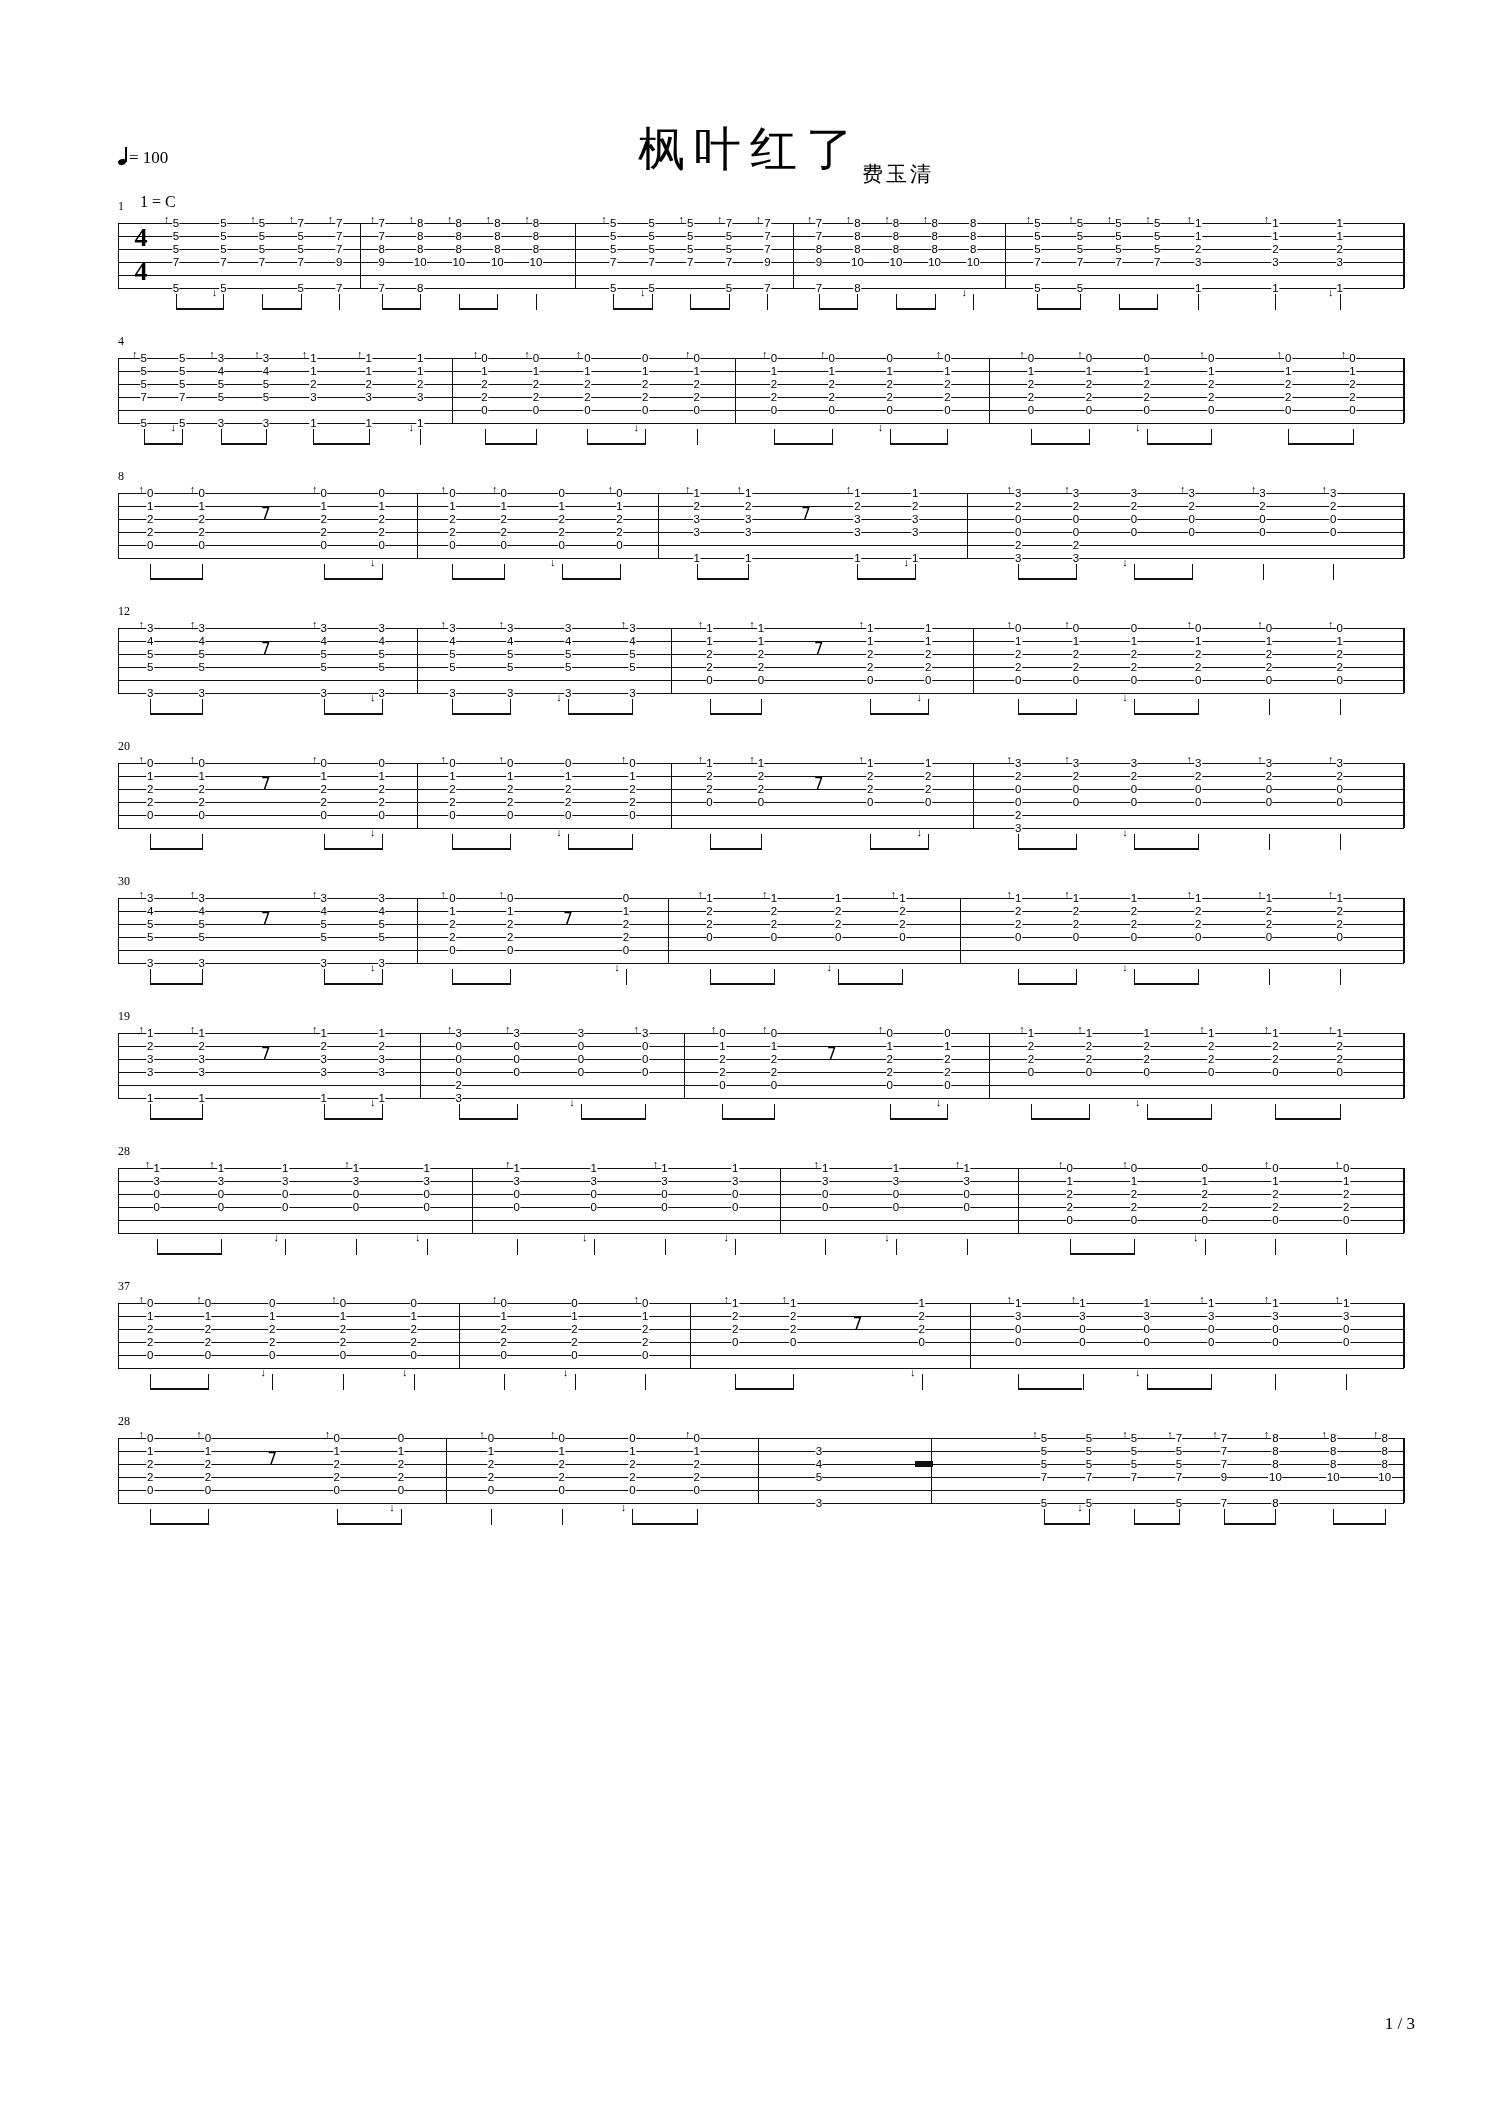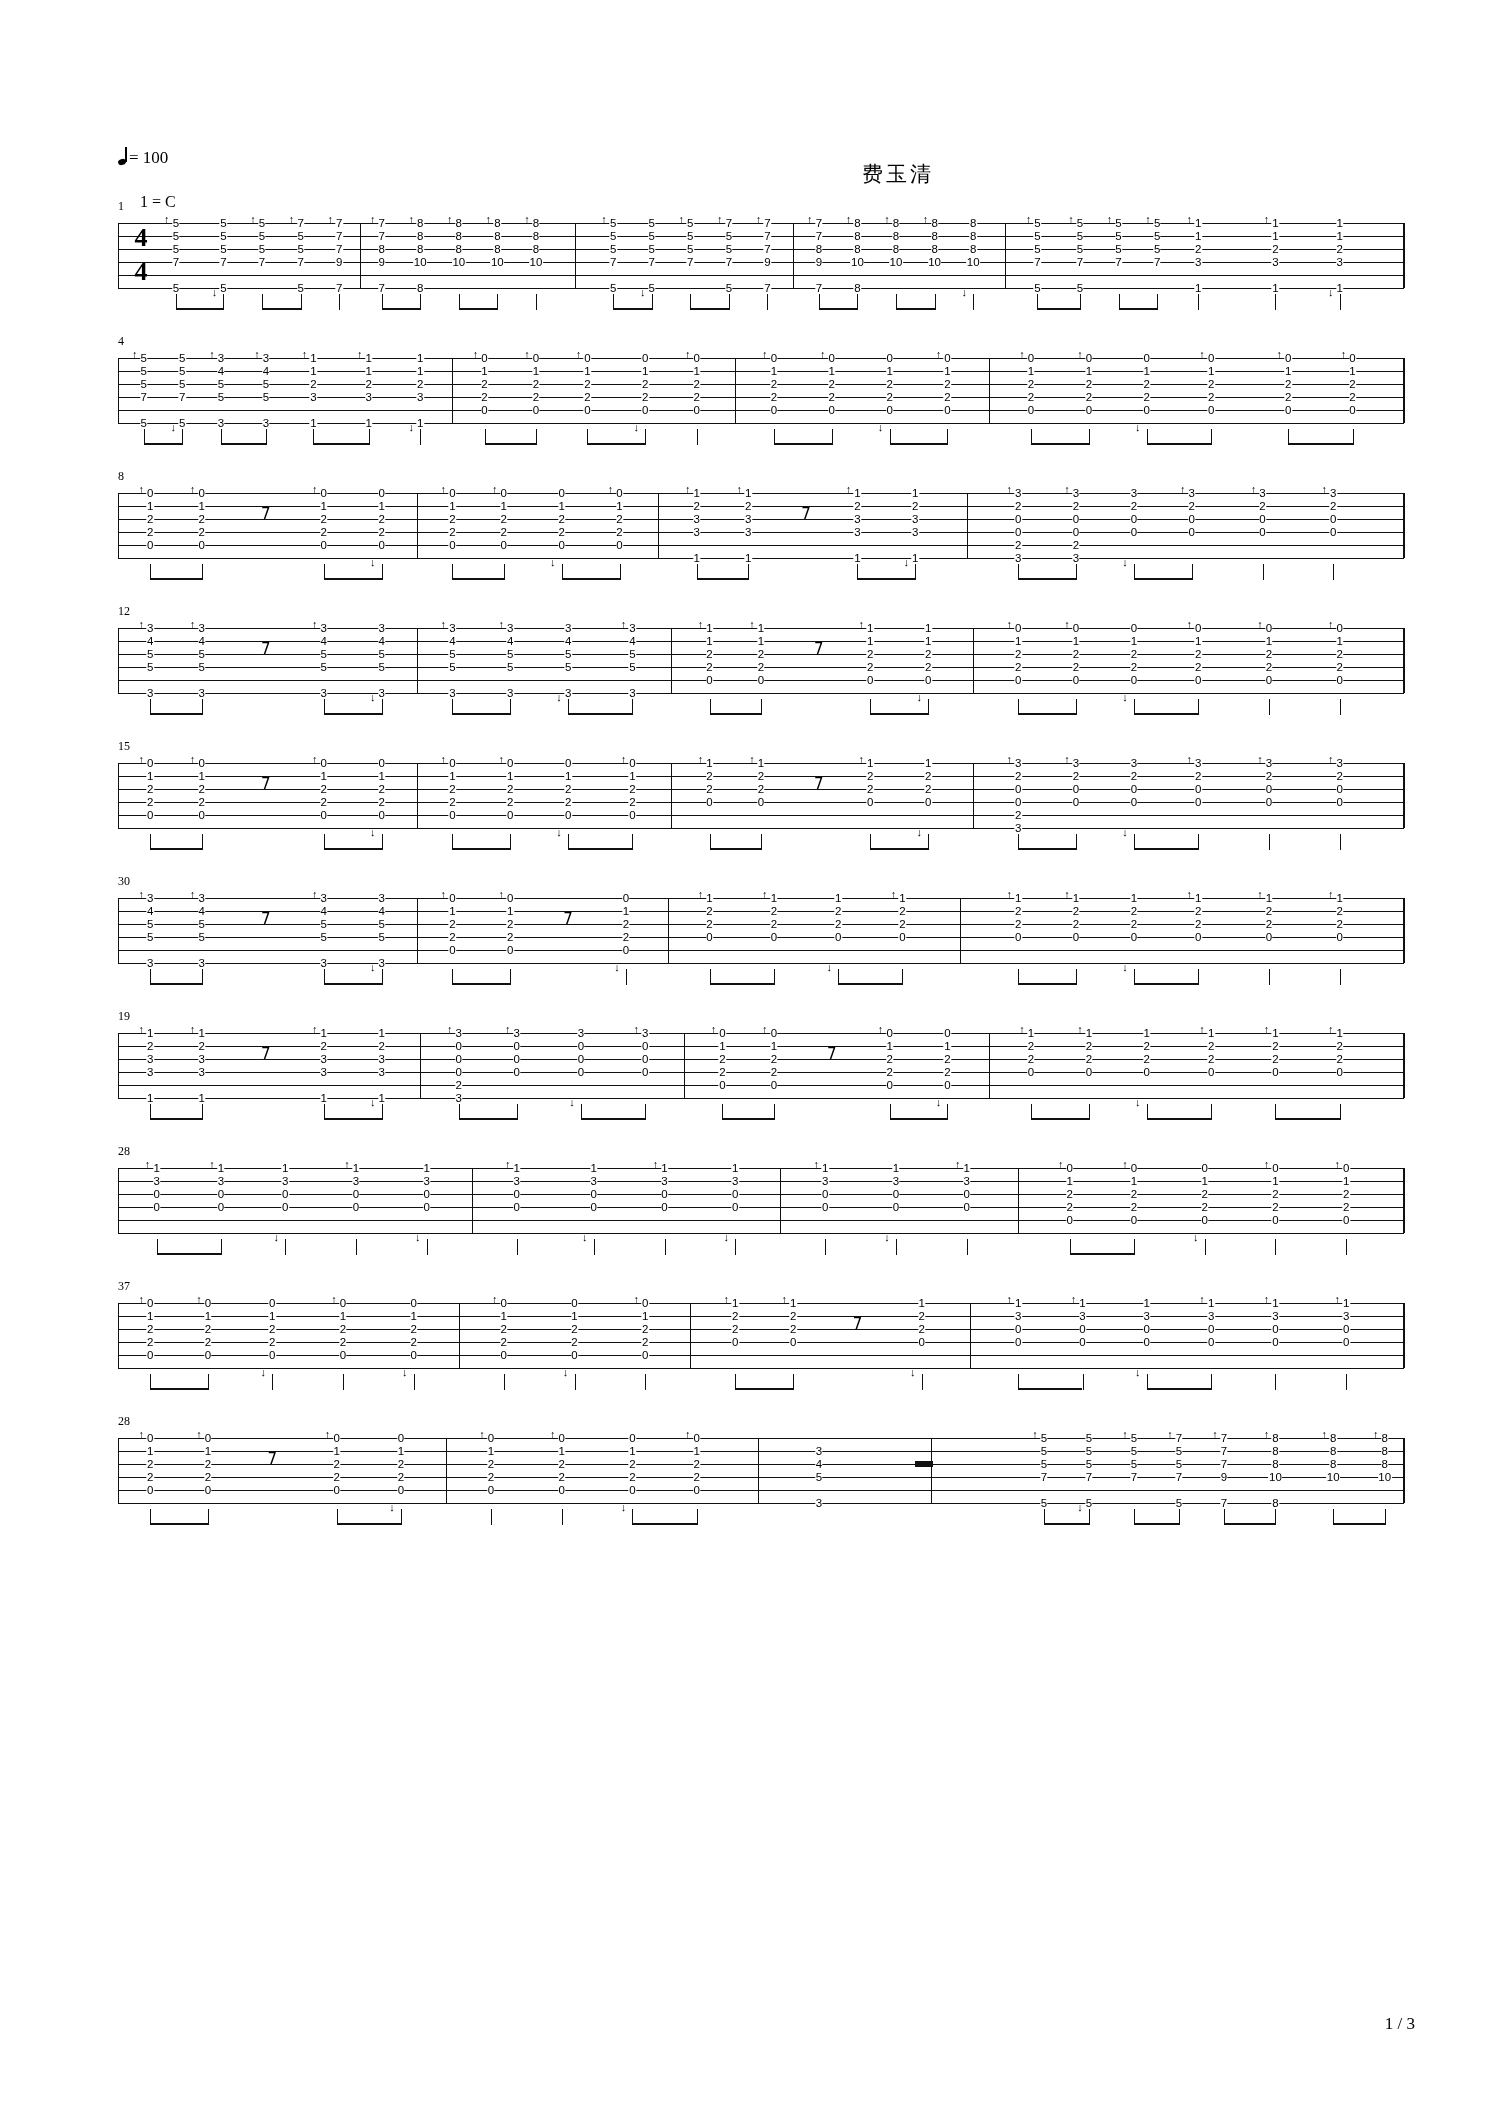--- a/index.html
+++ b/index.html
@@ -187,20 +187,21 @@
 
 <div class="page">
   <div class="sheet">
 
     <div class="tempo">
       <span class="notehead"></span><span>= 100</span>
     </div>
 
     <div class="key">1 = C</div>
 
+    <div class="title">枫叶红了</div>
 
     <div class="composer">费玉清</div>
 
     <div id="systems-host">
         <div class="system" style="top: 215px;">
           <div class="sysnum">1</div>
           <div class="staff">
             <div class="line" style="top: 8px;"></div>
             <div class="line" style="top: 21px;"></div>
             <div class="line" style="top: 34px;"></div>
@@ -884,21 +885,21 @@
             <div class="tabnum" style="left: 1221.7px; top: 34px;">2</div>
             <div class="tabnum" style="left: 1221.7px; top: 47px;">2</div>
             <div class="tabnum" style="left: 1221.7px; top: 60px;">0</div>
             <div class="arrowup" style="left: 1212.7px; top: 4px;">↑</div>
             <div class="stem" style="left: 1221.7px; top: 79px; height: 16px;"></div>
             <div class="beam" style="left: 900.2px; width: 57.87px; top: 93px;"></div>
             <div class="beam" style="left: 1015.94px; width: 64.3px; top: 93px;"></div>
           </div>
         </div>
         <div class="system" style="top: 755px;">
-          <div class="sysnum">15</div>
+          <div class="sysnum">20</div>
           <div class="staff">
             <div class="line" style="top: 8px;"></div>
             <div class="line" style="top: 21px;"></div>
             <div class="line" style="top: 34px;"></div>
             <div class="line" style="top: 47px;"></div>
             <div class="line" style="top: 60px;"></div>
             <div class="line" style="top: 73px;"></div>
             <div class="barline" style="left: 0px; top: 8px; height: 65px;"></div>
             <div class="barline thick" style="left: 1285px; top: 8px; height: 65px;"></div>
             <div class="barline" style="left: 298.995px; top: 8px; height: 65px;"></div>

